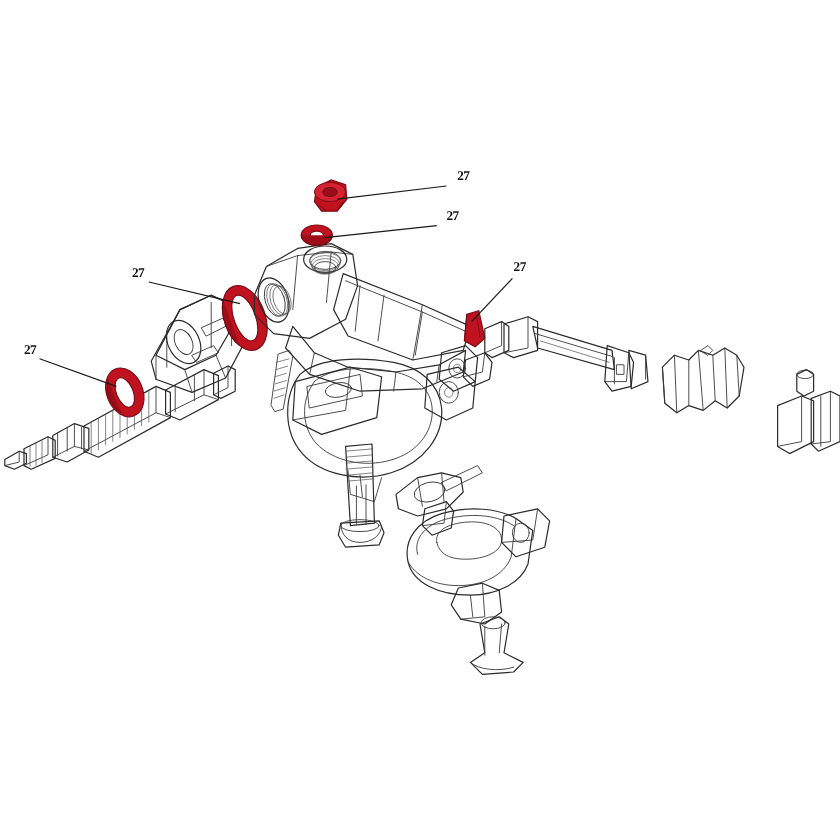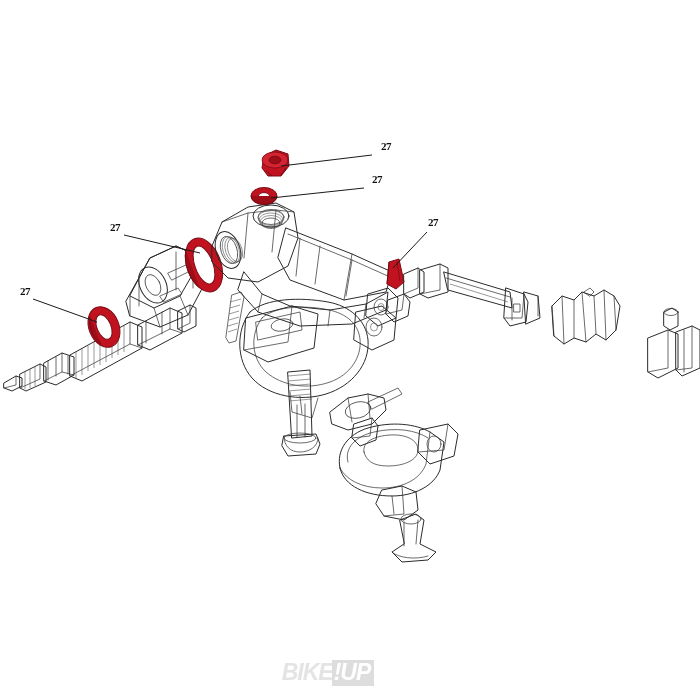--- a/index.html
+++ b/index.html
@@ -297,17 +297,14 @@
     <g>
       <text class="callout-num" x="381" y="150">27</text>
       <text class="callout-num" x="372" y="183">27</text>
       <text class="callout-num" x="110" y="231">27</text>
       <text class="callout-num" x="20" y="295">27</text>
       <text class="callout-num" x="428" y="226">27</text>
     </g>
 
   </svg>
 
-  <div id="watermark">
-    <span class="wm-inner"><span class="wm-b">BIKE</span><span class="wm-tag">!UP</span></span>
-  </div>
 
 </div>
 
 </body></html>

